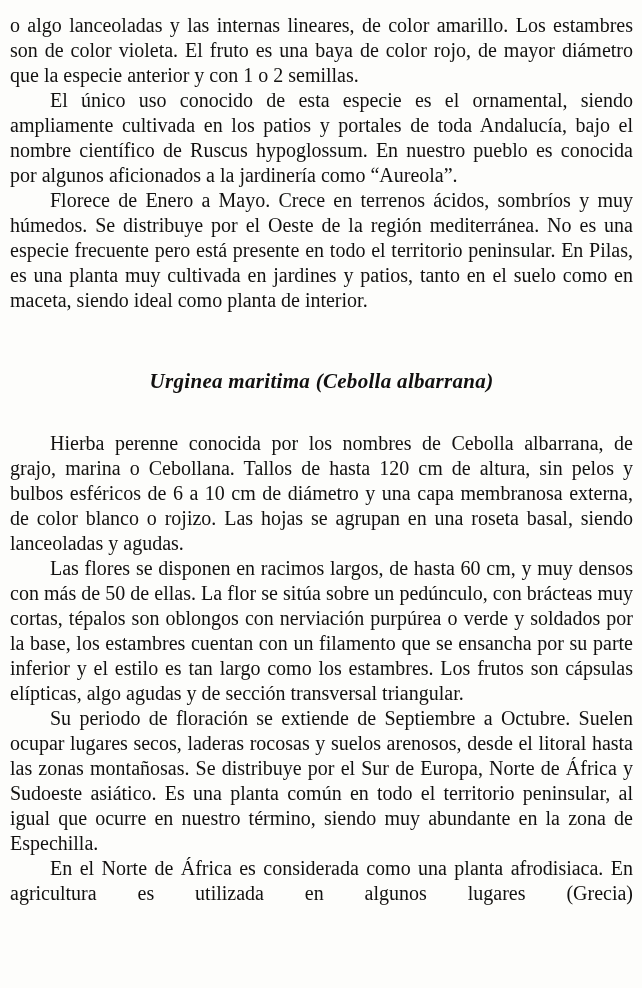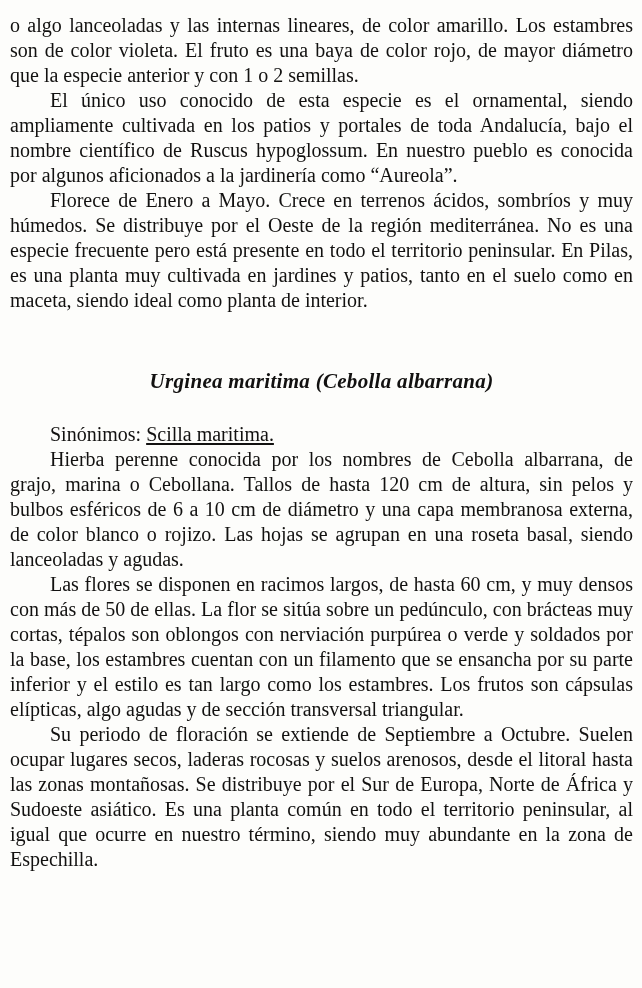--- a/index.html
+++ b/index.html
@@ -24,21 +24,21 @@
     margin: 0;
     text-align: justify;
   }
   .para.indent {
     text-indent: 40px;
   }
   .para.continues {
     text-align-last: justify;
   }
   .species-heading {
-    margin: 56px 0 28px 0;
+    margin: 56px 0 37px 0;
     text-align: center;
     font-size: 21px;
     font-weight: bold;
     font-style: italic;
     line-height: 25px;
     letter-spacing: 0.3px;
   }
   .underline {
     text-decoration: underline;
     text-underline-offset: 2px;
@@ -50,22 +50,22 @@
 <div class="page">
 
   <p class="para">o algo lanceoladas y las internas lineares, de color amarillo. Los estambres son de color violeta. El fruto es una baya de color rojo, de mayor diámetro que la especie anterior y con 1 o 2 semillas.</p>
 
   <p class="para indent">El único uso conocido de esta especie es el ornamental, siendo ampliamente cultivada en los patios y portales de toda Andalucía, bajo el nombre científico de Ruscus hypoglossum. En nuestro pueblo es conocida por algunos aficionados a la jardinería como “Aureola”.</p>
 
   <p class="para indent">Florece de Enero a Mayo. Crece en terrenos ácidos, sombríos y muy húmedos. Se distribuye por el Oeste de la región mediterránea. No es una especie frecuente pero está presente en todo el territorio peninsular. En Pilas, es una planta muy cultivada en jardines y patios, tanto en el suelo como en maceta, siendo ideal como planta de interior.</p>
 
   <h2 class="species-heading">Urginea maritima (Cebolla albarrana)</h2>
 
-  <p class="para indent"><span>Sinónimos:</span> <span class="underline">Scilla maritima.</span></p>
 
   <p class="para indent">Hierba perenne conocida por los nombres de Cebolla albarrana, de grajo, marina o Cebollana. Tallos de hasta 120 cm de altura, sin pelos y bulbos esféricos de 6 a 10 cm de diámetro y una capa membranosa externa, de color blanco o rojizo. Las hojas se agrupan en una roseta basal, siendo lanceoladas y agudas.</p>
 
   <p class="para indent">Las flores se disponen en racimos largos, de hasta 60 cm, y muy densos con más de 50 de ellas. La flor se sitúa sobre un pedúnculo, con brácteas muy cortas, tépalos son oblongos con nerviación purpúrea o verde y soldados por la base, los estambres cuentan con un filamento que se ensancha por su parte inferior y el estilo es tan largo como los estambres. Los frutos son cápsulas elípticas, algo agudas y de sección transversal triangular.</p>
 
   <p class="para indent">Su periodo de floración se extiende de Septiembre a Octubre. Suelen ocupar lugares secos, laderas rocosas y suelos arenosos, desde el litoral hasta las zonas montañosas. Se distribuye por el Sur de Europa, Norte de África y Sudoeste asiático. Es una planta común en todo el territorio peninsular, al igual que ocurre en nuestro término, siendo muy abundante en la zona de Espechilla.</p>
 
+  <p class="para indent continues">En el Norte de África es considerada como una planta afrodisiaca. En agricultura es utilizada en algunos lugares (Grecia)</p>
 
 </div>
 
 </body></html>

